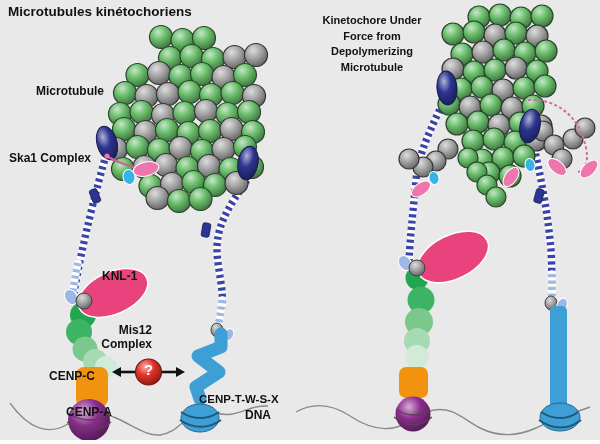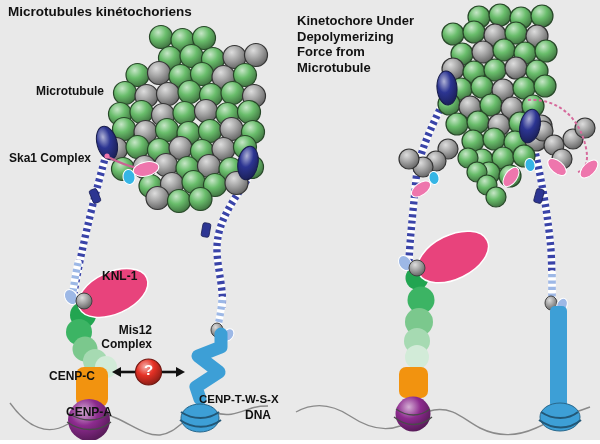--- a/index.html
+++ b/index.html
@@ -1,21 +1,21 @@
 <!DOCTYPE html>
 <html><head>
 <meta charset="utf-8">
 <style>
   html,body{margin:0;padding:0;background:#fff;}
   #stage{position:relative;width:600px;height:440px;background:#e9e9e9;overflow:hidden;
          font-family:"Liberation Sans",sans-serif;}
   #art{position:absolute;left:0;top:0;}
   .lbl{position:absolute;font-weight:bold;font-size:12px;color:#111;white-space:nowrap;line-height:14px;}
   .title-left{font-size:13.5px;}
-  .title-right{width:150px;font-size:13px;line-height:15.5px;}
+  .title-right{width:150px;text-align:center;font-size:11px;line-height:15.5px;}
   .center-block{text-align:right;}
   .qmark{color:#fff;font-size:15px;width:17px;text-align:center;}
 </style>
 </head>
 <body>
 
 <div id="stage" style="background: rgb(233, 233, 233);">
   <svg id="art" width="600" height="444">
       <defs>
         <radialGradient id="gG" cx="38%" cy="30%" r="75%">
@@ -280,17 +280,17 @@
   <div class="lbl" style="left:66px;top:405px;">CENP-A</div>
 
   <div class="lbl" style="left:159px;top:392px;font-size:11.5px;margin-left:40px;">CENP-T-W-S-X</div>
 
   <div class="lbl" style="left:245px;top:408px;">DNA</div>
 
   <div class="lbl qmark" style="left:140px;top:363px;">?</div>
 
   <div class="lbl title-right" style="left:297px;top:13px;">
     <div>Kinetochore Under</div>
+    <div>Force from</div>
     <div>Depolymerizing</div>
-    <div>Force from</div>
     <div>Microtubule</div>
   </div>
 </div>
 
 </body></html>

